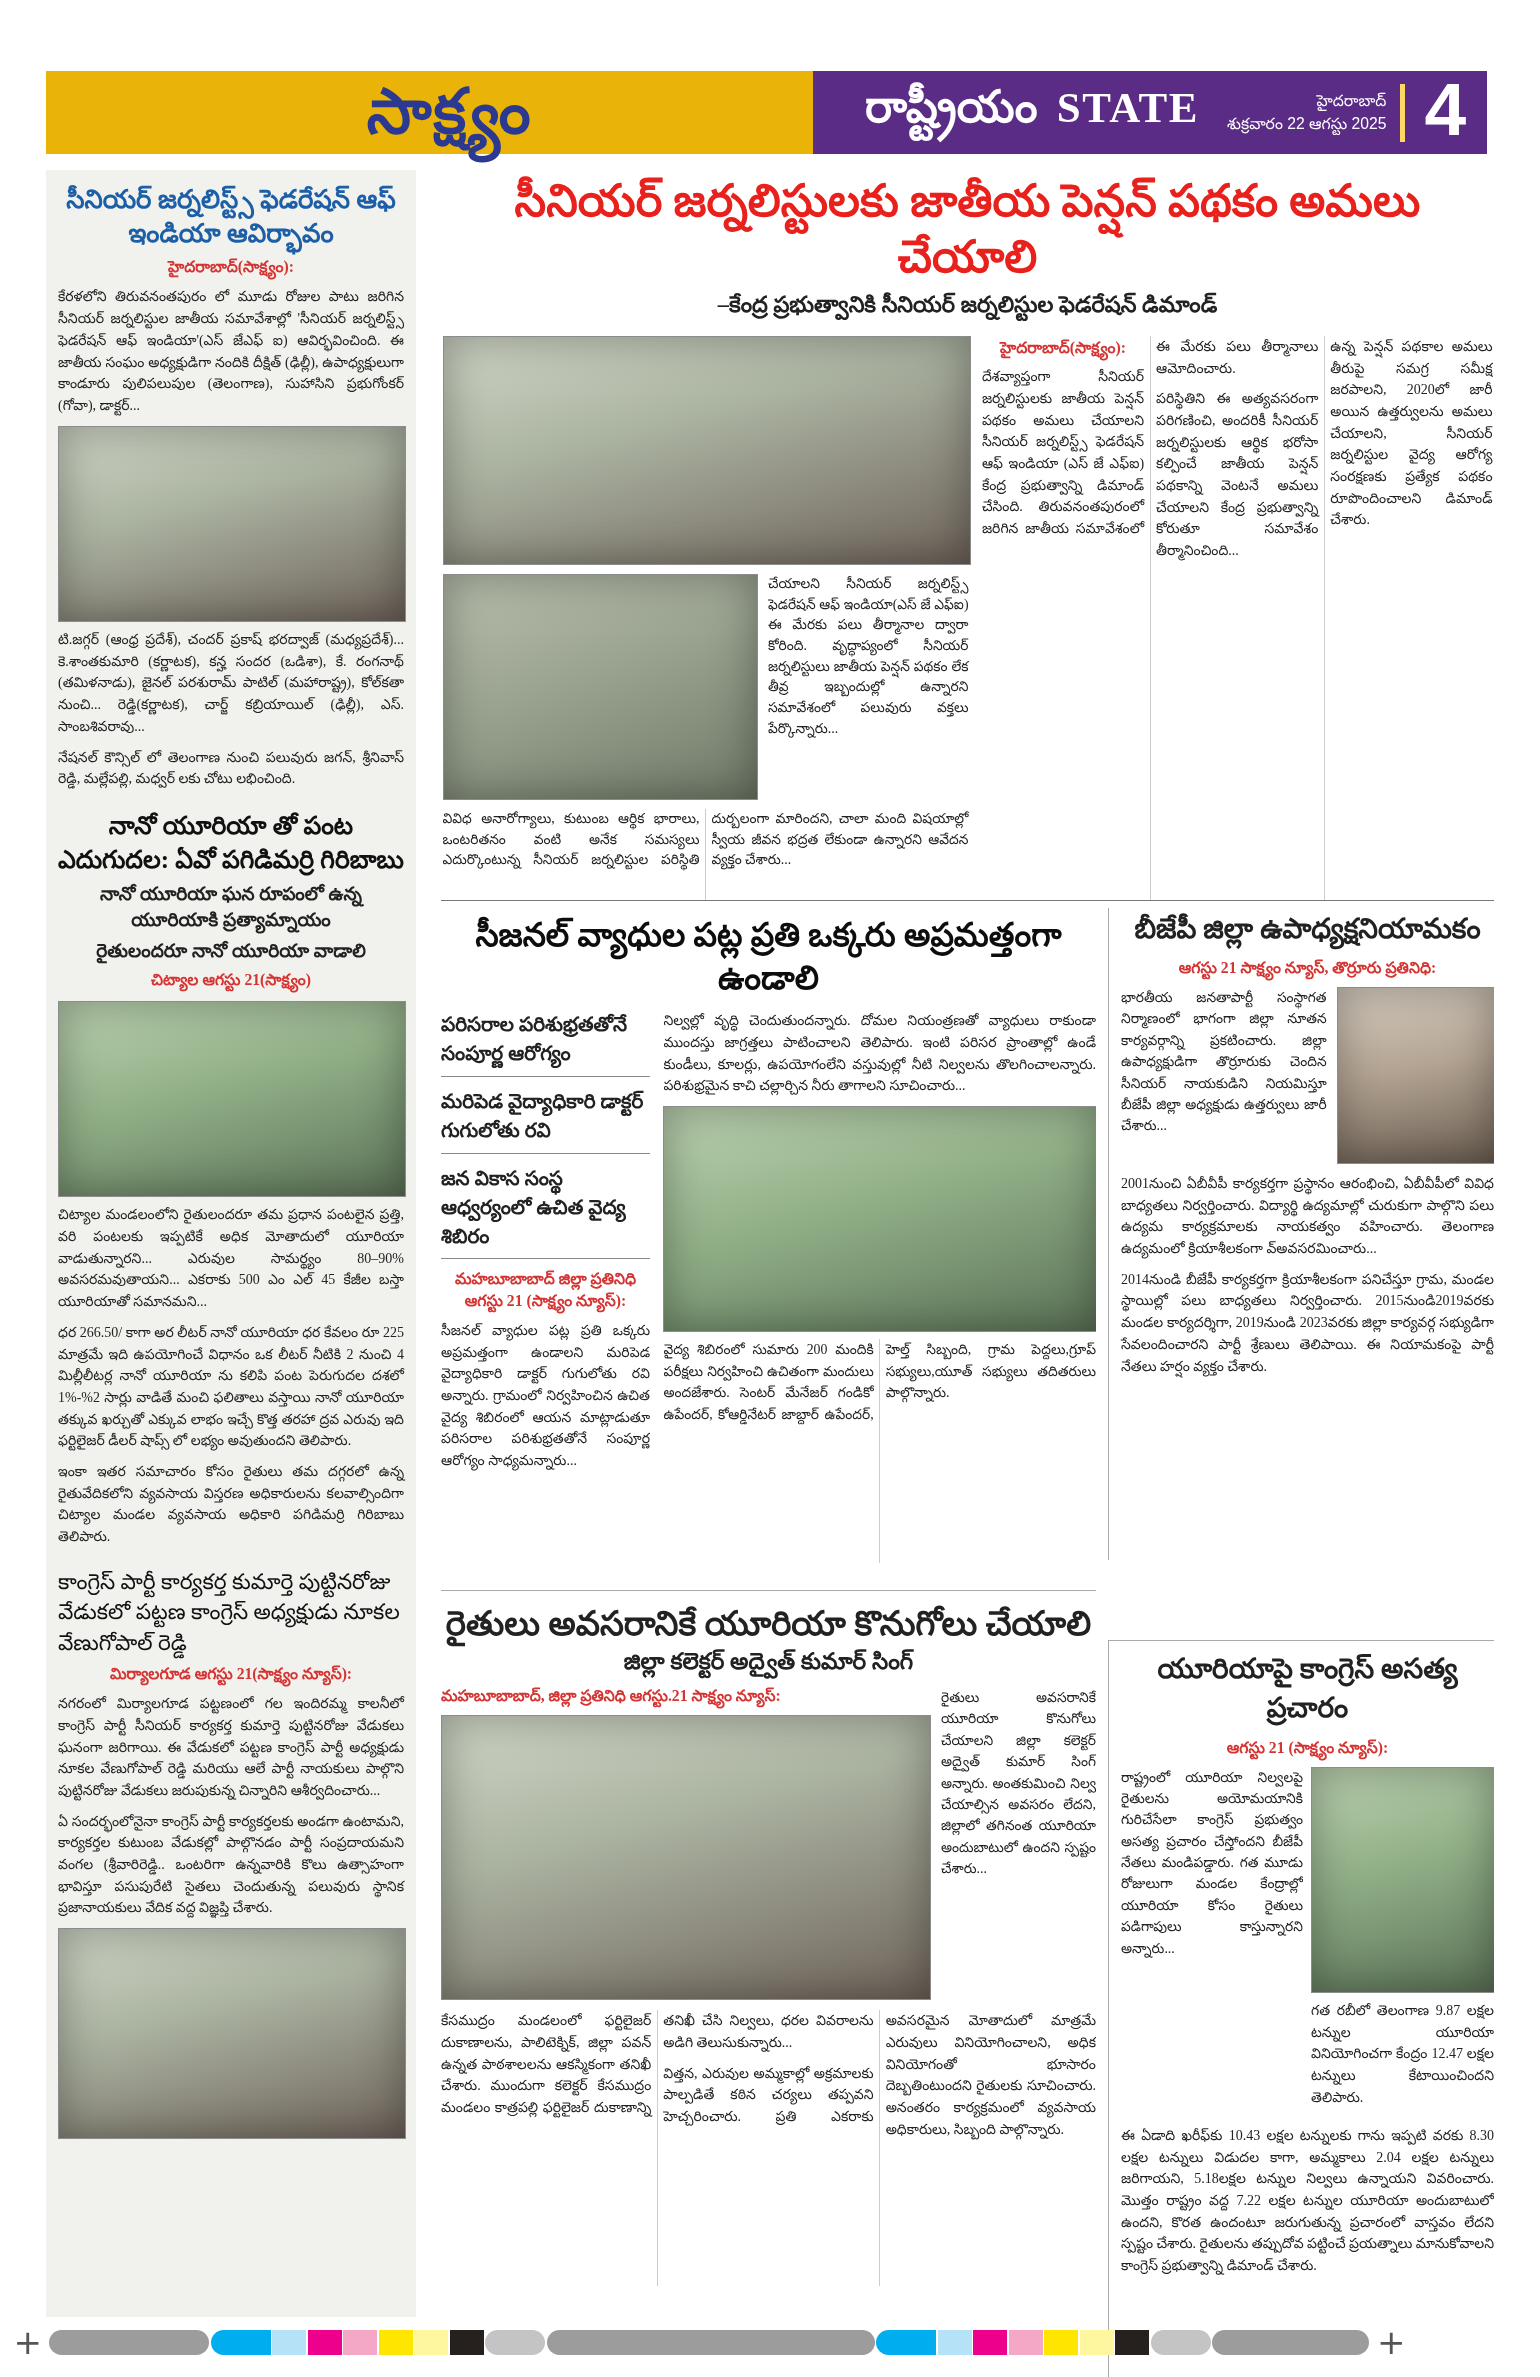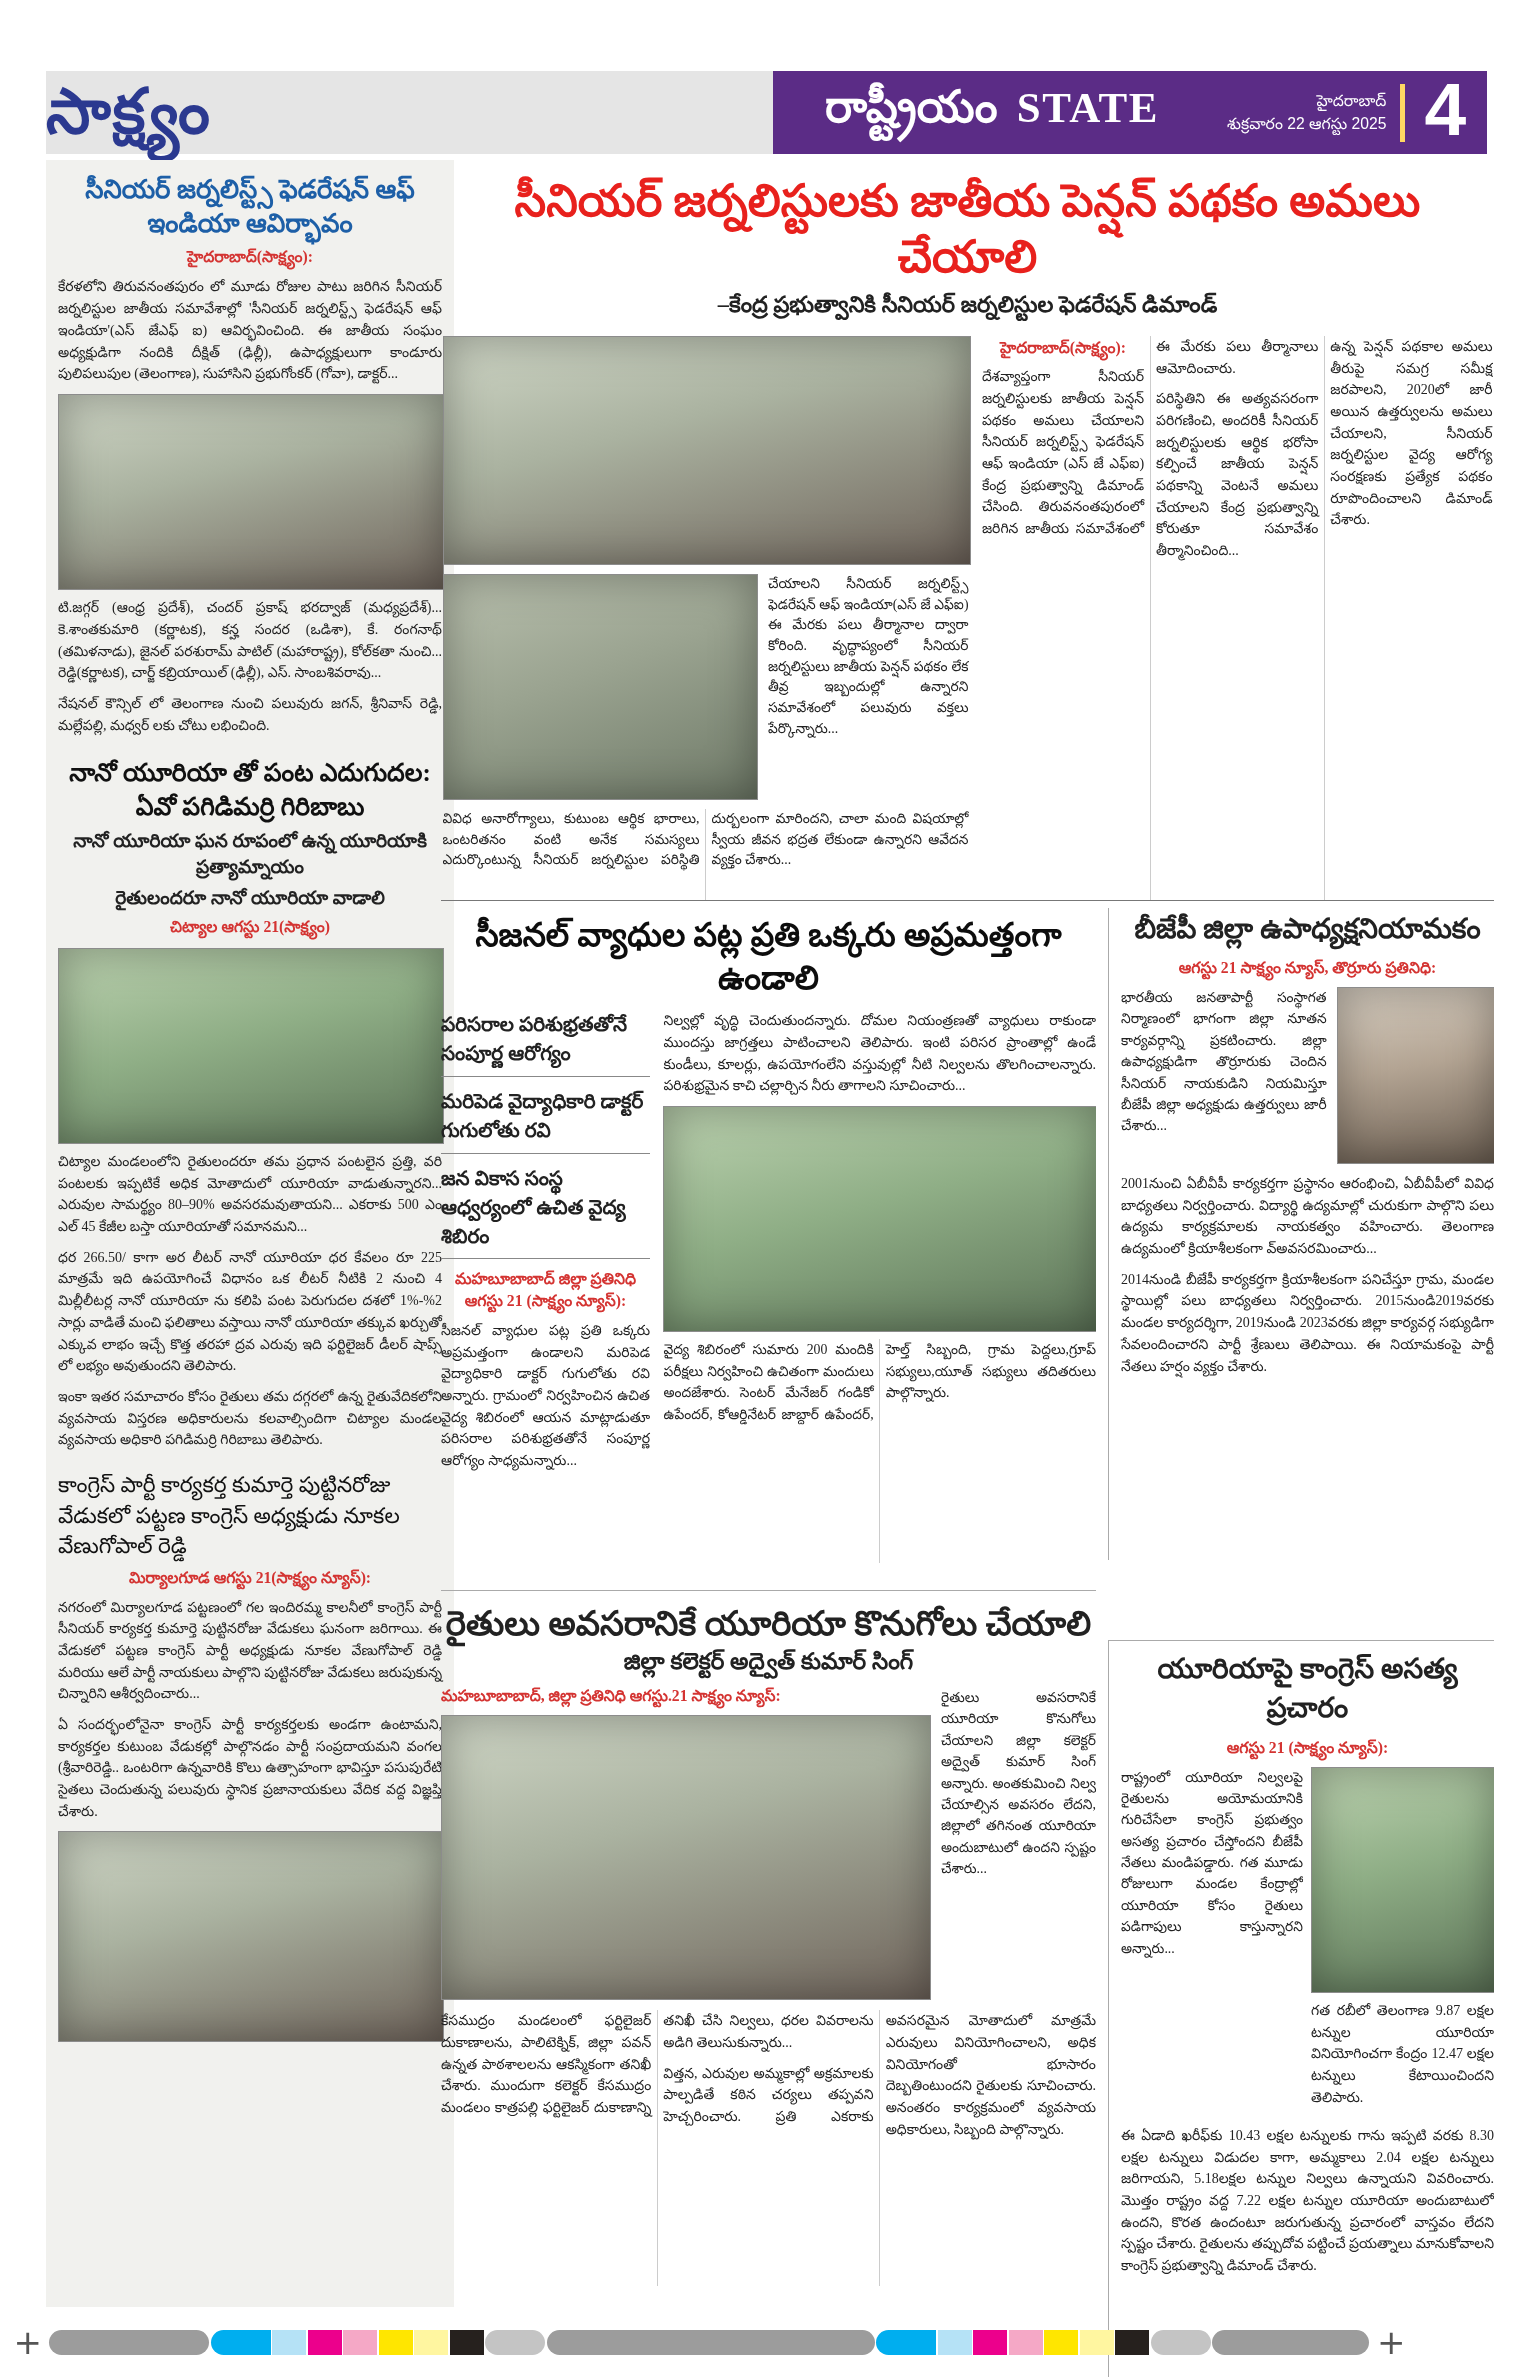--- a/index.html
+++ b/index.html
@@ -2,42 +2,42 @@
 <html lang="te" style="font-size:12px"><head>
 <meta charset="utf-8">
 <style>
   html,body{margin:0;padding:0;background:#e9e9e9;}
   .page{position:relative;width:1541px;height:2377px;background:#ffffff;
         font-family:"Liberation Serif","DejaVu Serif",serif;color:#222;overflow:hidden;margin:0 auto;}
   [data-interactable]{cursor:default;}
 
   
   .masthead{position:absolute;left:46px;top:71px;width:1441px;height:83px;display:flex;}
-  .logo-box{width:727px;background:#e5e5e5;display:flex;align-items:center;justify-content:flex-start;}
+  .logo-box{width:727px;background:#eab308;display:flex;align-items:center;justify-content:center;padding-left:40px;}
   .logo-text{color:#2b3990;font-size:63px;font-weight:bold;letter-spacing:1.5px;line-height:1;}
   .band{flex:1;background:#5b2c86;color:#fff;display:flex;align-items:center;padding:0 7.5px 0 52px;}
   .band-title{display:flex;align-items:baseline;gap:19.4px;}
   .band-te{font-size:45px;font-weight:bold;}
   .band-en{font-size:43px;font-weight:bold;font-family:"Liberation Serif",serif;letter-spacing:1.5px;}
   .band-right{margin-left:auto;display:flex;align-items:center;gap:13.4px;}
   .date-block{text-align:right;font-size:15.7px;line-height:1.45;font-family:"Liberation Sans",sans-serif;}
   .band-divider{width:5.2px;height:58px;background:#ffd763;}
   .page-num{font-size:75px;font-weight:bold;line-height:1;padding:0 13.4px 6px 6px;font-family:"Liberation Sans",sans-serif;}
 
   
   .dateline{color:#d43432;font-weight:bold;font-size:15.7px;text-align:center;margin:7.5px 0 6px;}
   .body-txt{font-size:14px;line-height:1.55;text-align:justify;margin:0 0 9px;}
   .photo{background:linear-gradient(160deg,#b9c0ae 0%,#9aa390 45%,#6f7a68 100%);
          box-shadow:inset 0 0 45px rgba(0,0,0,.35);border:0.7px solid #8c8c8c;}
   .photo.indoor{background:linear-gradient(165deg,#cfd6c6 0%,#aab2a0 40%,#70655c 100%);}
   .photo.portrait{background:linear-gradient(170deg,#d8cfc2 0%,#b3a493 45%,#6e6154 100%);}
   .photo.green{background:linear-gradient(165deg,#bcd2b0 0%,#8fae86 45%,#5d7458 100%);}
 
   
-  .left-col{position:absolute;left:46px;top:160px;width:408px;height:2147px;background:#f1f1ee;
+  .left-col{position:absolute;left:46px;top:170px;width:370px;height:2147px;background:#f1f1ee;
             padding:10.4px 12px;box-sizing:border-box;overflow:hidden;}
   .left-head-blue{color:#1d5fa7;font-size:26px;font-weight:bold;text-align:center;line-height:1.3;margin:3px 0 4.5px;}
   .left-head-black{color:#111;font-size:25px;font-weight:bold;text-align:center;line-height:1.35;margin:19.4px 0 3px;}
   .left-subhead{color:#222;font-size:18.6px;font-weight:bold;text-align:center;line-height:1.4;margin:4.5px 0;}
   .left-head-sm{color:#111;font-size:21.6px;font-weight:normal;line-height:1.4;margin:19.4px 0 3px;}
   .lphoto{width:100%;height:194px;margin:7.5px 0;}
 
   
   .lead{position:absolute;left:441px;top:170px;width:1053px;height:731px;overflow:hidden;
         border-bottom:1.5px solid #777;box-sizing:border-box;}

